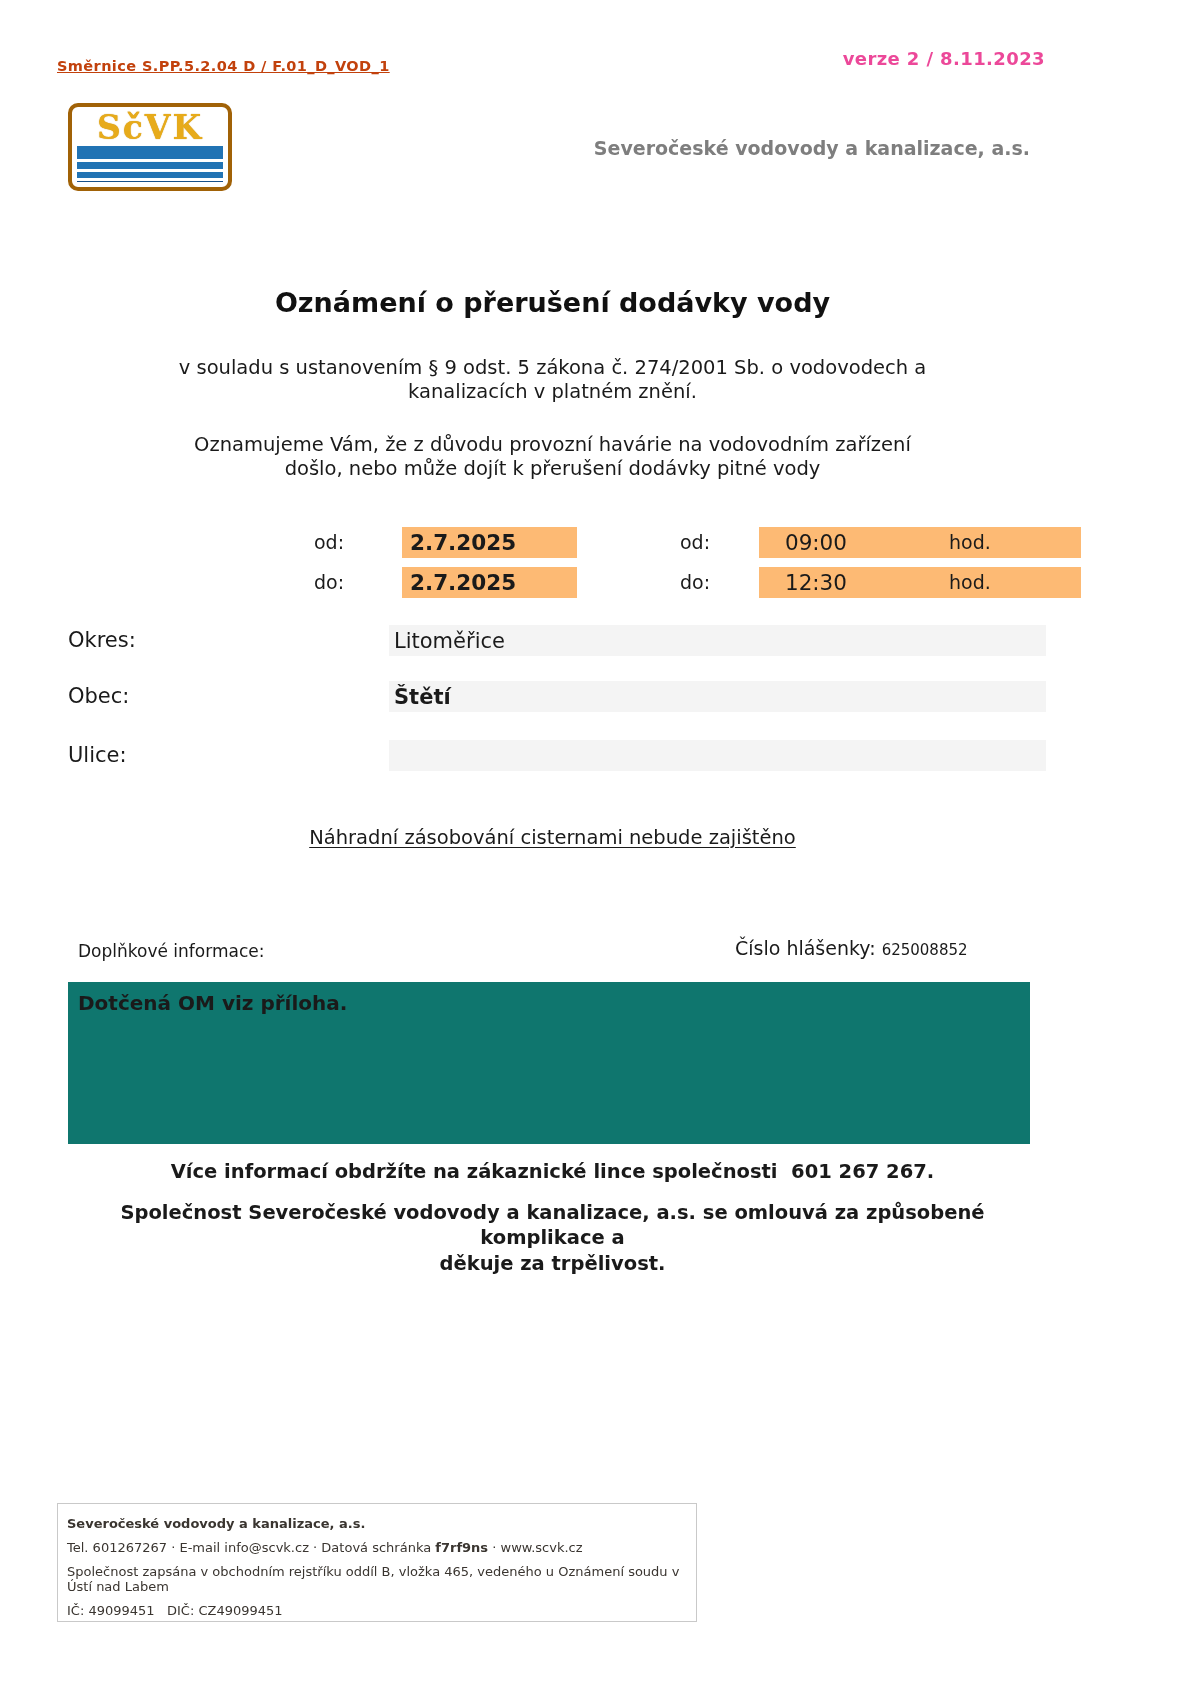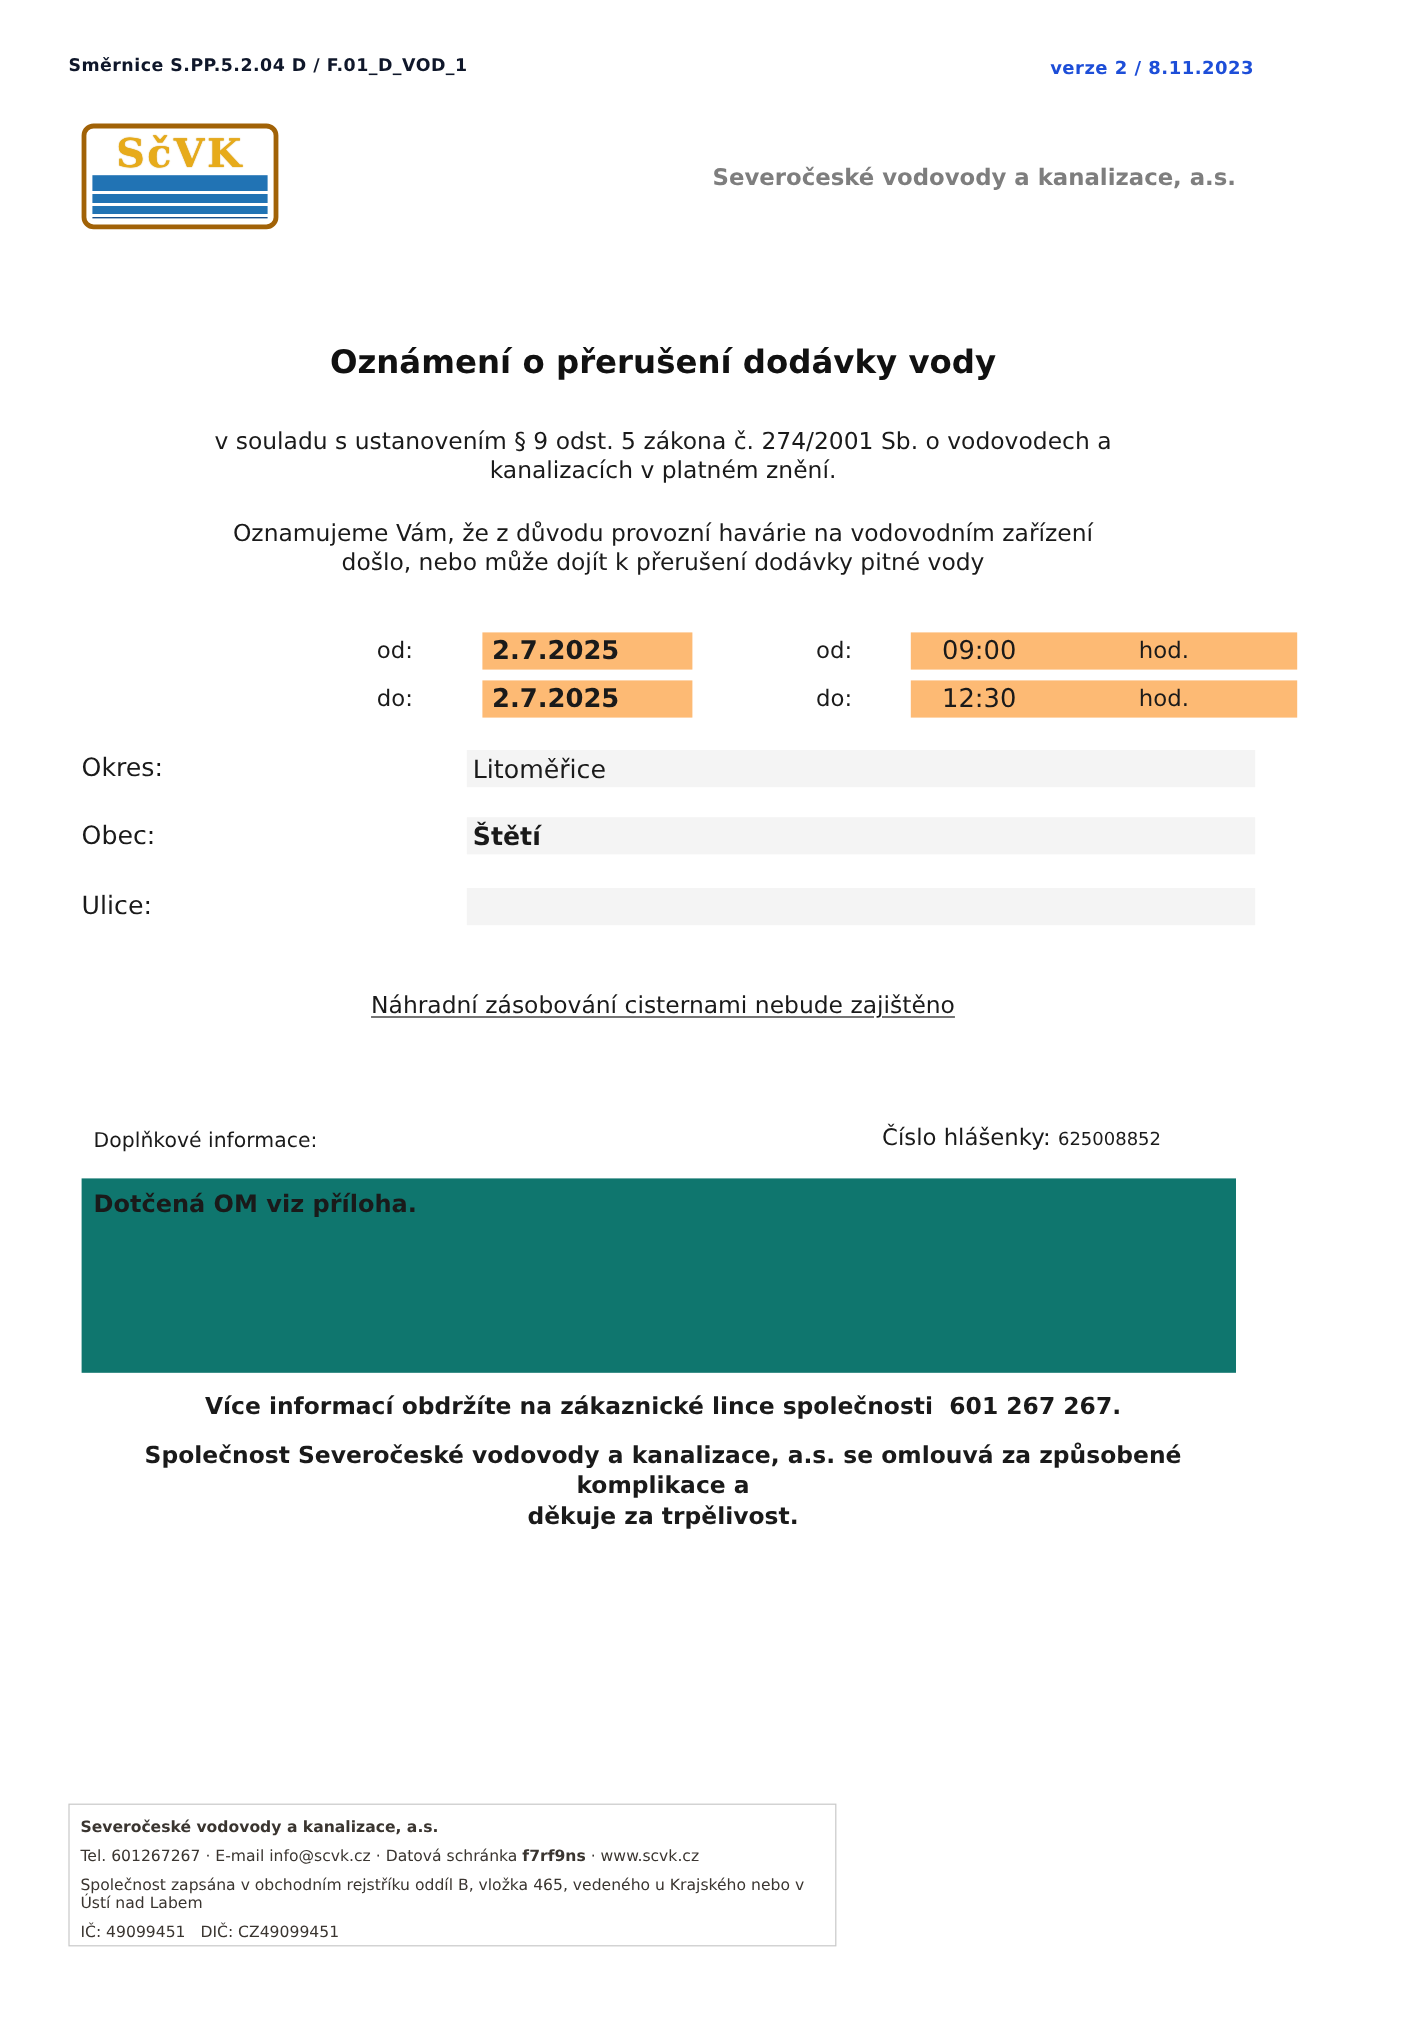--- a/index.html
+++ b/index.html
@@ -7,22 +7,22 @@
     position:relative;
     width:1190px;
     height:1683px;
     background:#ffffff;
     font-family:"DejaVu Sans","Liberation Sans",sans-serif;
     color:#1a1a1a;
     overflow:hidden;
   }
   .abs{position:absolute;}
   
-  .doc-ref{left:57px;top:47px;font-size:14.5px;font-weight:bold;color:#0f172a;letter-spacing:.4px;}
-  .doc-version{right:145px;top:48px;font-size:15px;font-weight:bold;color:#1d4ed8;letter-spacing:.4px;}
+  .doc-ref{left:57px;top:58px;font-size:14.5px;font-weight:bold;color:#c2410c;letter-spacing:.4px;text-decoration:underline;}
+  .doc-version{right:145px;top:48px;font-size:18px;font-weight:bold;color:#ec4899;letter-spacing:.4px;}
   
   .logo{
     left:68px;top:103px;width:156px;height:80px;
     background:#ffffff;
     border:4px solid #a16207;
     border-radius:10px;
     display:flex;flex-direction:column;
     overflow:hidden;
     box-shadow:inset 0 0 0 2px #ffffff;
   }
@@ -156,17 +156,17 @@
 
   <div class="abs info-box">Dotčená OM viz příloha.</div>
 
   <div class="abs col hotline">Více informací obdržíte na zákaznické lince společnosti  601 267 267.</div>
   <div class="abs col apology">Společnost Severočeské vodovody a kanalizace, a.s. se omlouvá za způsobené komplikace a
 děkuje za trpělivost.</div>
 
   <div class="abs footer-box">
     <div class="fline bold">Severočeské vodovody a kanalizace, a.s.</div>
     <div class="fline"><span>Tel. 601267267 · E-mail info@scvk.cz · Datová schránka </span><span class="bold">f7rf9ns</span><span> · www.scvk.cz</span></div>
-    <div class="fline">Společnost zapsána v obchodním rejstříku oddíl B, vložka 465, vedeného u Krajského nebo v Ústí nad Labem</div>
+    <div class="fline">Společnost zapsána v obchodním rejstříku oddíl B, vložka 465, vedeného u Oznámení soudu v Ústí nad Labem</div>
     <div class="fline">IČ: 49099451   DIČ: CZ49099451</div>
   </div>
 
 </div>
 
 </body></html>

